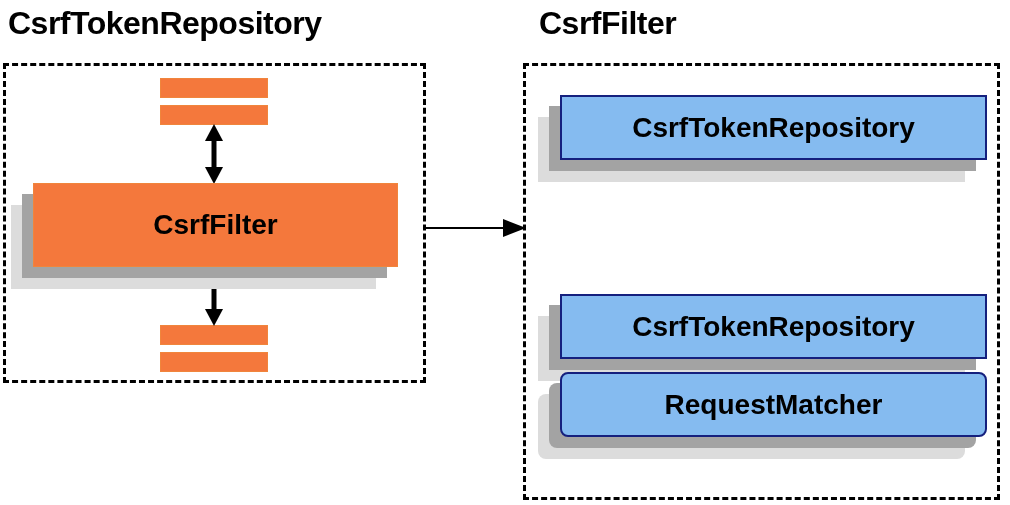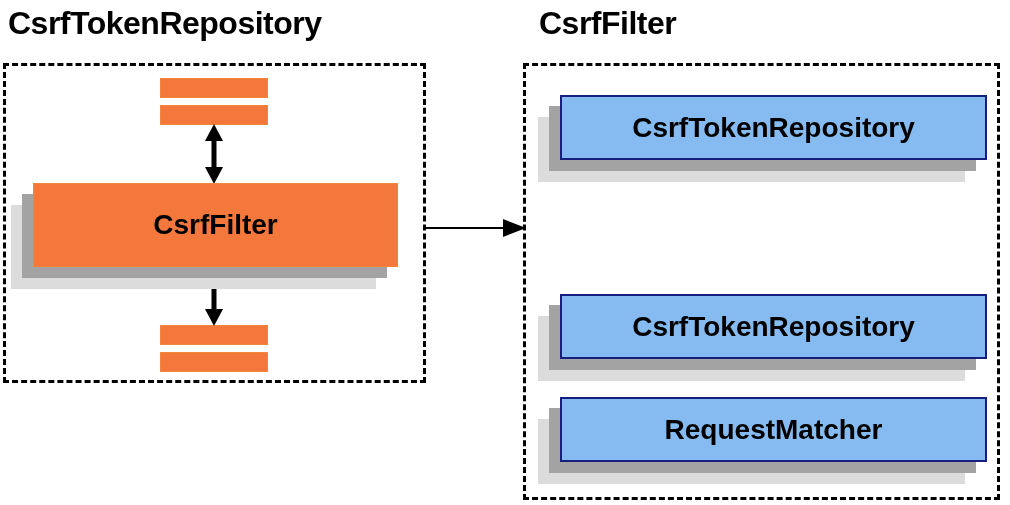--- a/index.html
+++ b/index.html
@@ -63,21 +63,21 @@
   }
   .node.blue{
     left:560px;width:427px;height:65px;
     background:var(--blue-fill);
     border:2px solid var(--blue-border);
     font-size:28px;
   }
   .node.blue.r1{top:95px;}
   .node.blue.r2{top:194px;}
   .node.blue.r3{top:294px;}
-  .node.blue.r4{top:397px;}
+  .node.blue.r4{top:372px;border-radius:8px;}
   svg.arrow{position:absolute;display:block;}
   svg.arrow.v1{left:202px;top:124px;}
   svg.arrow.v2{left:202px;top:266px;}
   svg.arrow.h1{left:426px;top:217px;}
 </style>
 </head>
 <body>
 
 <div class="canvas">
 

